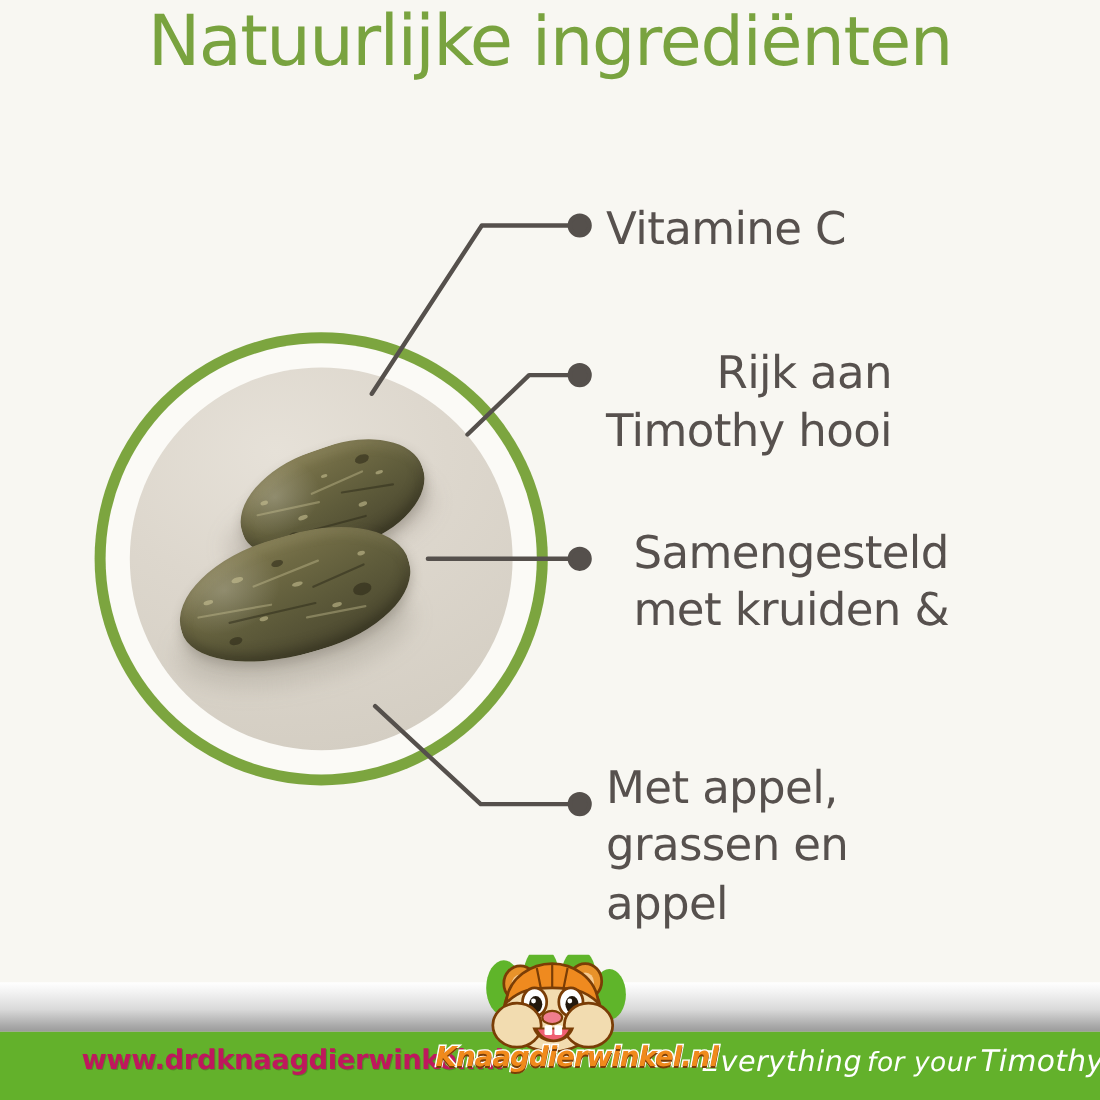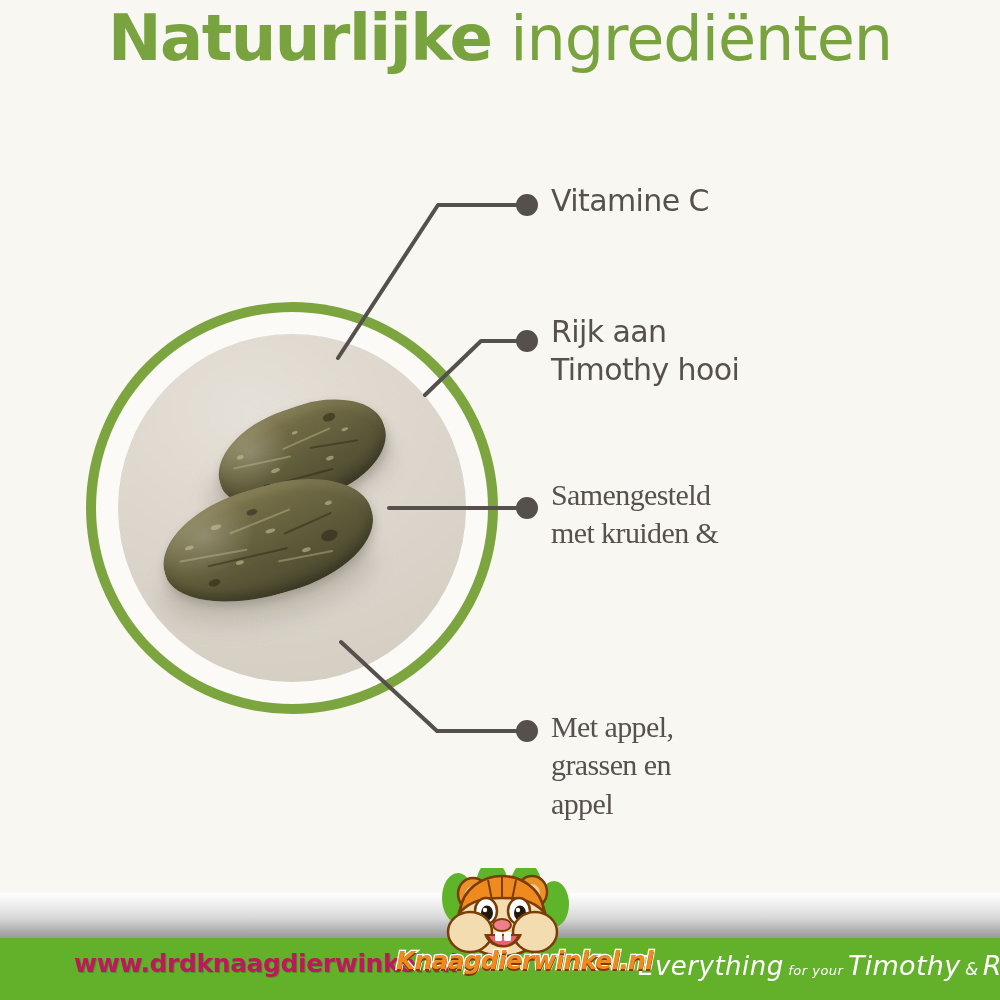--- a/index.html
+++ b/index.html
@@ -22,21 +22,21 @@
     position: absolute;
     left: 0;
     top: 6px;
     width: 1000px;
     text-align: center;
     white-space: nowrap;
     line-height: 1;
   }
   #title .t-bold {
     font-family: "DejaVu Sans", sans-serif;
-    font-weight: 700;
+    font-weight: 400;
     font-size: 64px;
     letter-spacing: -1.5px;
     color: #79a33f;
   }
   #title .t-light {
     font-family: "DejaVu Sans", sans-serif;
     font-weight: 400;
     font-size: 62px;
     letter-spacing: -1px;
     color: #79a33f;
@@ -147,29 +147,29 @@
     width: 1000px;
     height: 1000px;
     pointer-events: none;
   }
 
   
   .callout {
     position: absolute;
     font-family: "DejaVu Sans", sans-serif;
     font-weight: 400;
-    font-size: 30px;
+    font-size: 41px;
     line-height: 1.28;
     color: #57514e;
     letter-spacing: -0.6px;
   }
   #callout-1 { left: 551px; top: 182px; }
-  #callout-2 { left: 551px; top: 313px; }
-  #callout-3 { left: 551px; top: 476px; font-family: Liberation Serif, serif; }
-  #callout-4 { left: 551px; top: 708px; font-family: Liberation Serif, serif; }
+  #callout-2 { left: 551px; top: 313px; text-align: right; }
+  #callout-3 { left: 576px; top: 476px; }
+  #callout-4 { left: 551px; top: 690px; }
 
   
   #gray-band {
     position: absolute;
     left: 0;
     top: 893px;
     width: 1000px;
     height: 45px;
     background: linear-gradient(to bottom, #ffffff 0%, #f4f4f4 18%, #d9d9d9 55%, #a9a9a9 88%, #9a9a9a 100%);
   }
@@ -202,21 +202,21 @@
   }
   #footer-tagline .tg-a {
     font-family: "DejaVu Sans", sans-serif;
     font-style: italic;
     font-size: 26px;
     letter-spacing: 0.5px;
   }
   #footer-tagline .tg-b {
     font-family: "DejaVu Sans", sans-serif;
     font-style: italic;
-    font-size: 13px;
+    font-size: 24px;
     letter-spacing: 0.5px;
   }
   #footer-tagline .tg-c {
     font-family: "DejaVu Sans", sans-serif;
     font-style: italic;
     font-size: 27px;
     letter-spacing: 0.3px;
   }
   #footer-tagline .tg-d {
     font-family: "DejaVu Sans", sans-serif;

